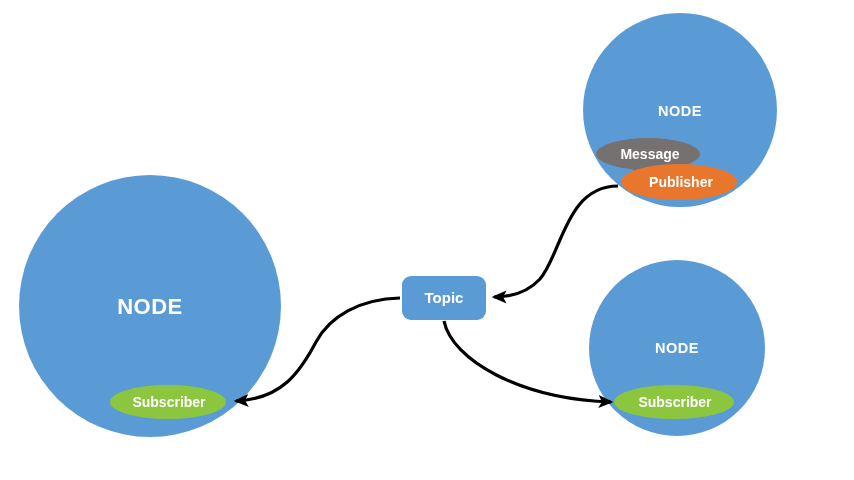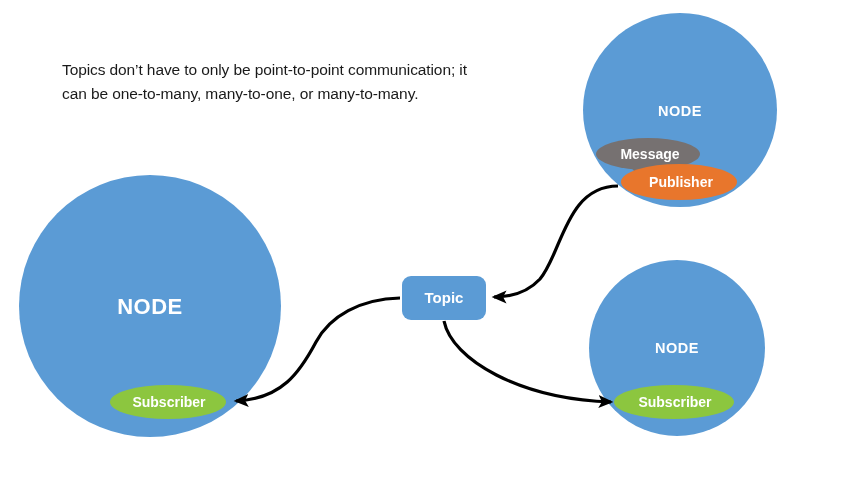--- a/index.html
+++ b/index.html
@@ -55,22 +55,20 @@
   .lbl-node-big  { font-size: 22px; letter-spacing: 0.5px; }
   .lbl-node-sm   { font-size: 14.5px; letter-spacing: 0.5px; }
   .lbl-pill      { font-size: 14px; }
   .lbl-topic     { font-size: 15px; }
 </style>
 </head>
 <body>
 
 <div id="slide">
 
-  <div id="caption">Topics don’t have to only be point-to-point communication; it
-can be one-to-many, many-to-one, or many-to-many.</div>
 
   <svg id="art" viewBox="0 0 854 480">
 
     <defs>
       <marker id="arrowhead" viewBox="0 0 12 12" refX="9.4" refY="6" markerWidth="5.0" markerHeight="5.0" orient="auto-start-reverse">
         <path d="M 0 1.1 L 11.2 6 L 0 10.9 L 2.6 6 Z" fill="#000000"></path>
       </marker>
     </defs>
 
     <g>

